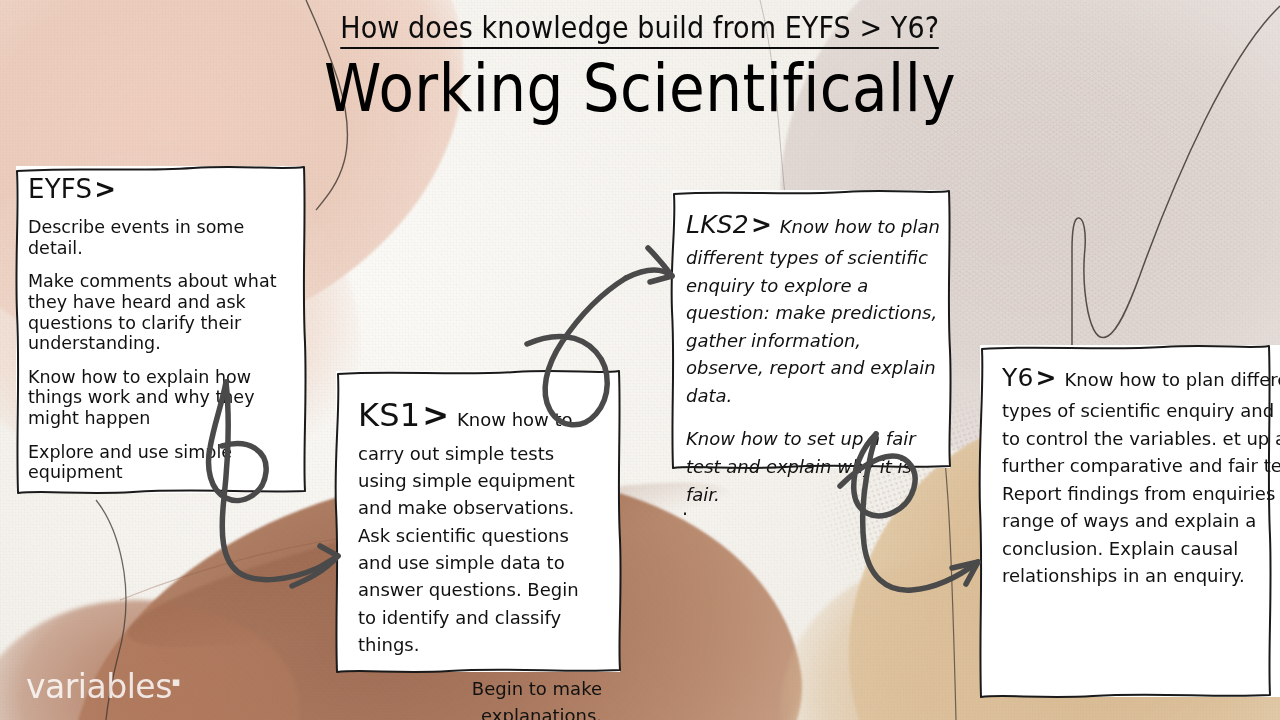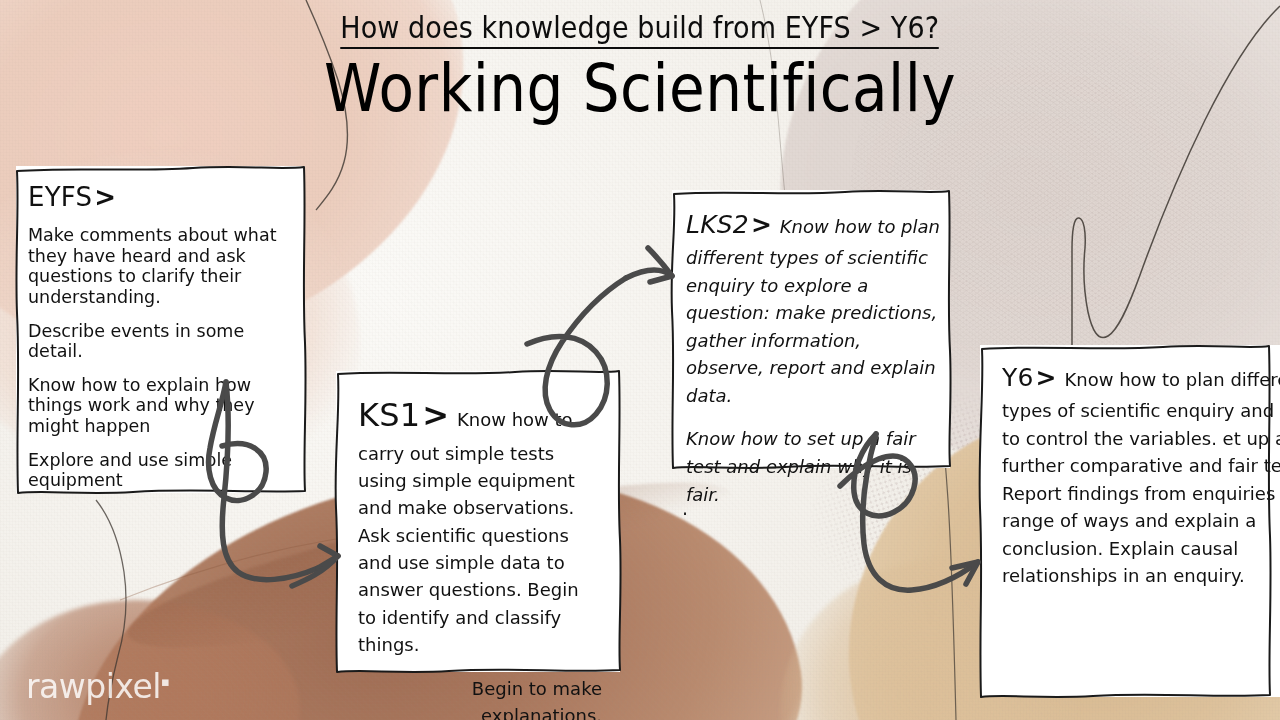--- a/index.html
+++ b/index.html
@@ -183,21 +183,21 @@
     font-size: 25px;
     font-weight: 400;
     letter-spacing: .2px;
   }
   .note .stage .gt { font-weight: 700; padding: 0 2px; }
 
   
   #note-eyfs {
     left: 16px; top: 166px;
     width: 289px; height: 327px;
-    padding: 16px 12px 10px 12px;
+    padding: 8px 12px 10px 12px;
   }
   #note-eyfs .stage { font-size: 26px; }
   #note-eyfs p {
     font-size: 17.5px;
     line-height: 1.18;
     margin-top: 13px;
   }
 
   
   #note-ks1 {
@@ -298,22 +298,22 @@
   <div class="note" id="note-eyfs">
     <svg class="edge" width="295" height="333" viewBox="0 0 295 333" preserveAspectRatio="none">
       <path d="M4 8 C60 4 120 9 180 5 C230 2 268 7 291 4
                C293 60 289 120 292 180 C294 238 290 290 292 328
                C240 330 180 325 120 329 C70 332 30 327 5 330
                C3 270 7 210 4 150 C2 96 6 50 4 8 Z" fill="none" stroke="#1a1a1a" stroke-width="2" stroke-linejoin="round"></path>
     </svg>
     <div class="stage">
       <span>EYFS</span><span class="gt">&gt;</span>
     </div>
+    <p> Describe events in some detail.</p>
     <p>Make comments about what they have heard and ask questions to clarify their understanding.</p>
-    <p> Describe events in some detail.</p>
     <p>Know how to explain how things work and why they might happen</p>
     <p> Explore and use simple equipment</p>
   </div>
 
   <div class="note" id="note-ks1">
     <svg class="edge" width="290" height="307" viewBox="0 0 290 307" preserveAspectRatio="none">
       <path d="M5 6 C62 2 122 8 182 4 C230 1 266 6 286 3
                C288 58 284 116 287 172 C289 226 285 272 287 302
                C236 305 176 299 116 303 C68 306 28 301 4 304
                C2 250 6 194 3 140 C1 88 7 44 5 6 Z" fill="none" stroke="#1a1a1a" stroke-width="2" stroke-linejoin="round"></path>
@@ -373,16 +373,16 @@
     <g>
       <path d="M840 486 C866 460 894 448 908 462 C922 476 914 502 894 512
                C874 522 856 512 854 492 C852 470 862 448 876 434" fill="none" stroke="#4a4a4a" stroke-width="5.5" stroke-linecap="round"></path>
       <path d="M876 434 C866 470 860 510 864 544 C868 576 886 592 912 590
                C938 588 962 574 978 562" fill="none" stroke="#4a4a4a" stroke-width="5.5" stroke-linecap="round"></path>
       <path d="M952 568 L978 562 L966 584" fill="none" stroke="#4a4a4a" stroke-width="5.5" stroke-linecap="round" stroke-linejoin="round"></path>
     </g>
   </svg>
 
   <div class="watermark">
-    <span>rawpixel</span><sup>▪</sup>
+    <span>variables</span><sup>▪</sup>
   </div>
 
 </div>
 
 </body></html>

